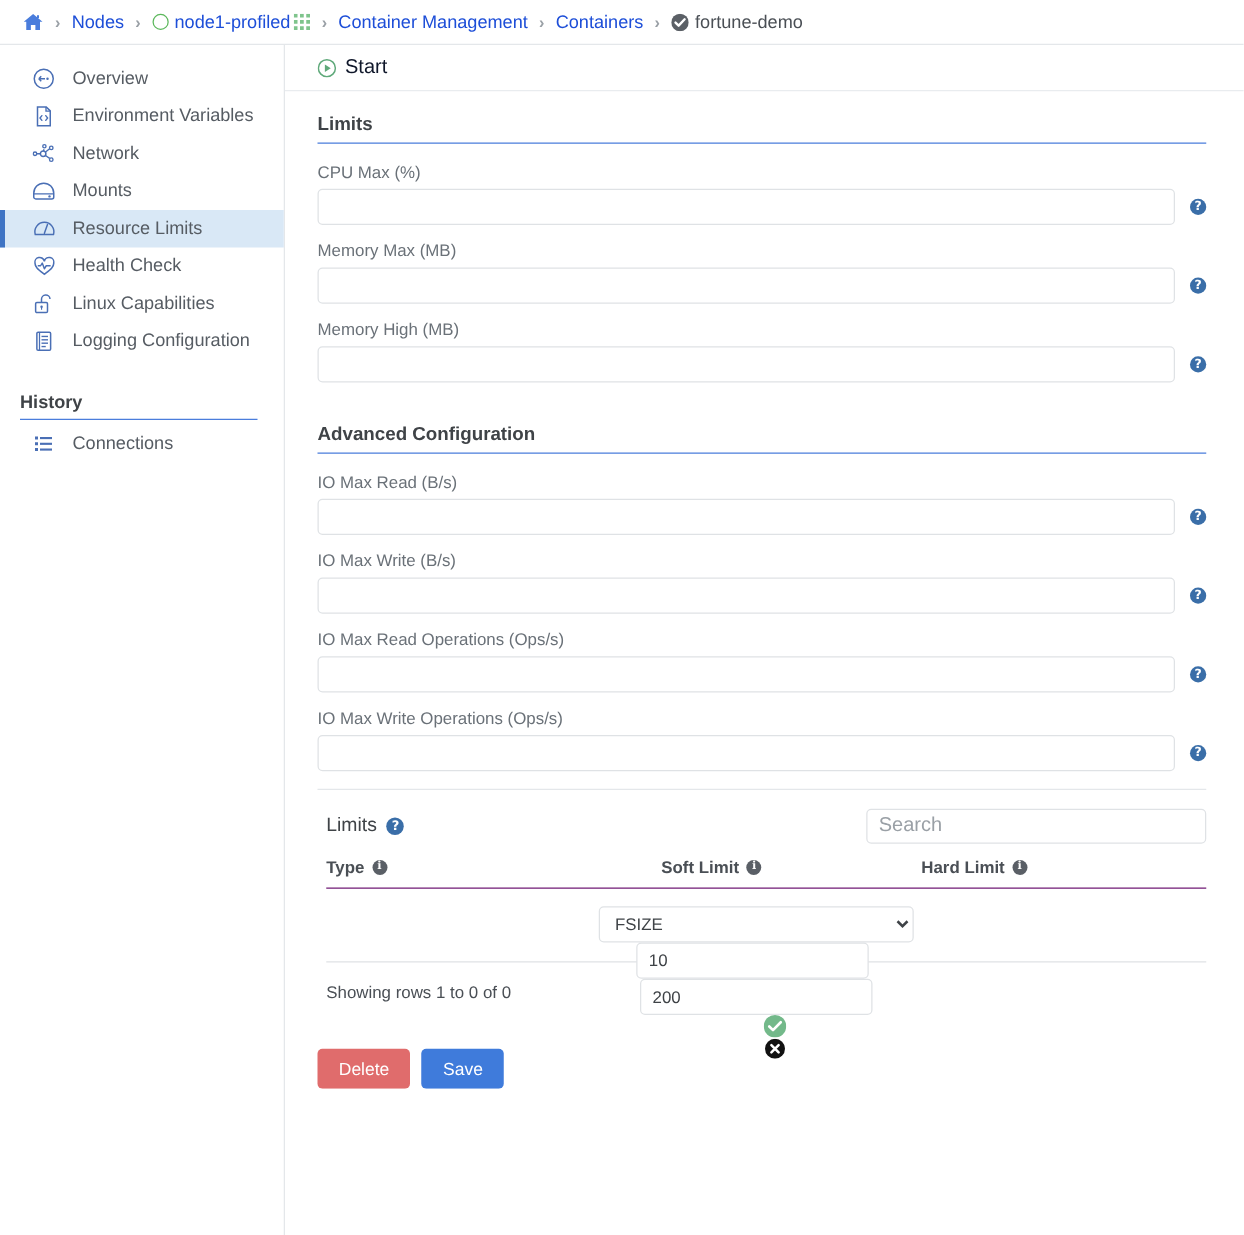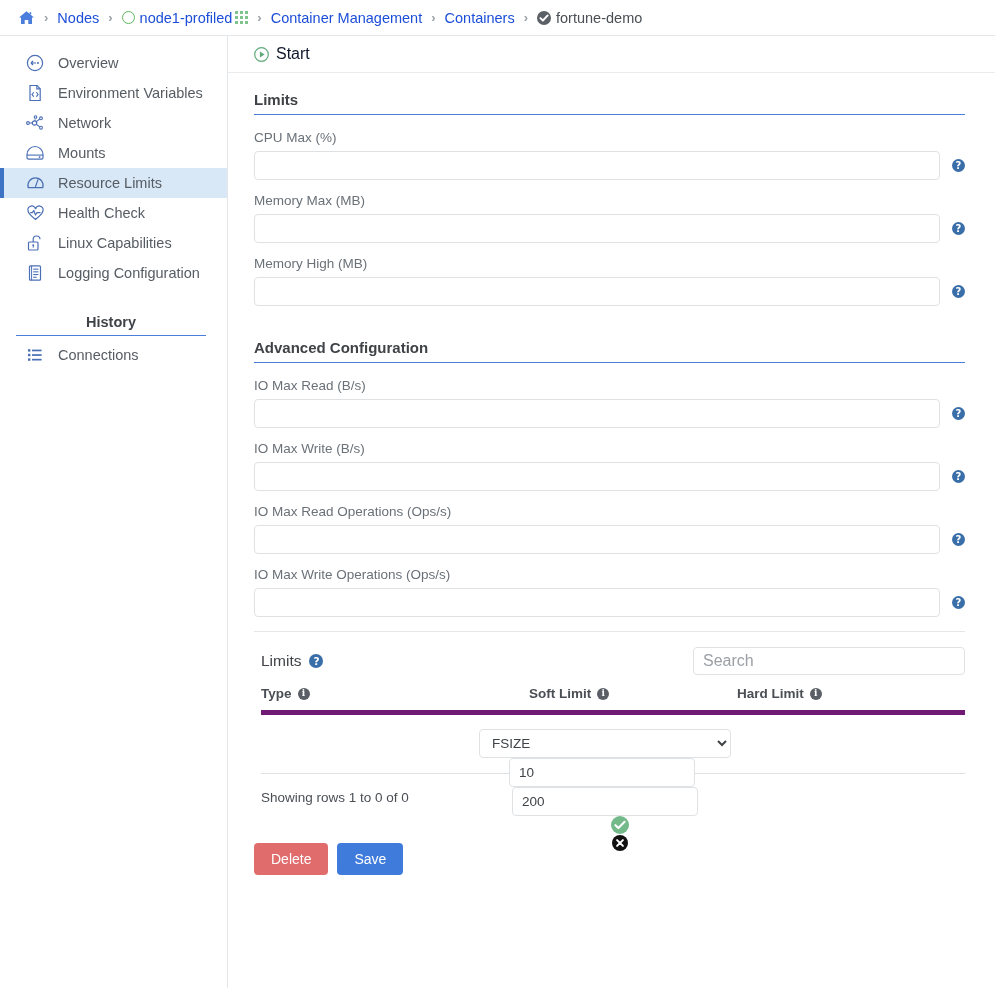--- a/index.html
+++ b/index.html
@@ -82,21 +82,20 @@
     border-left-color: #3f74c4;
   }
   .section-head {
     margin: 26px 20px 4px 16px;
     padding-bottom: 5px;
     font-size: 14.5px;
     font-weight: bold;
     color: #3f4347;
     border-bottom: 1px solid #4a7ddc;
     width: 190px;
-    text-align: center;
   }
 
   
   .main { flex: 1; min-width: 0; display: flex; flex-direction: column; }
   .toolbar {
     height: 37px;
     display: flex;
     align-items: center;
     padding-left: 26px;
     border-bottom: 1px solid #e9ecef;
@@ -184,21 +183,21 @@
     font-family: "Liberation Sans", sans-serif;
     color: #3f4347;
     outline: none;
   }
   .search-box::placeholder { color: #9aa0a6; }
 
   .col-head-row {
     display: flex;
     align-items: center;
     padding-bottom: 9px;
-    border-bottom: 5px solid #701a75;
+    border-bottom: 1px solid #701a75;
   }
   .col-head {
     font-size: 13.5px;
     font-weight: bold;
     color: #4a4f55;
     display: flex;
     align-items: center;
   }
   .info-i {
     width: 12px; height: 12px;

